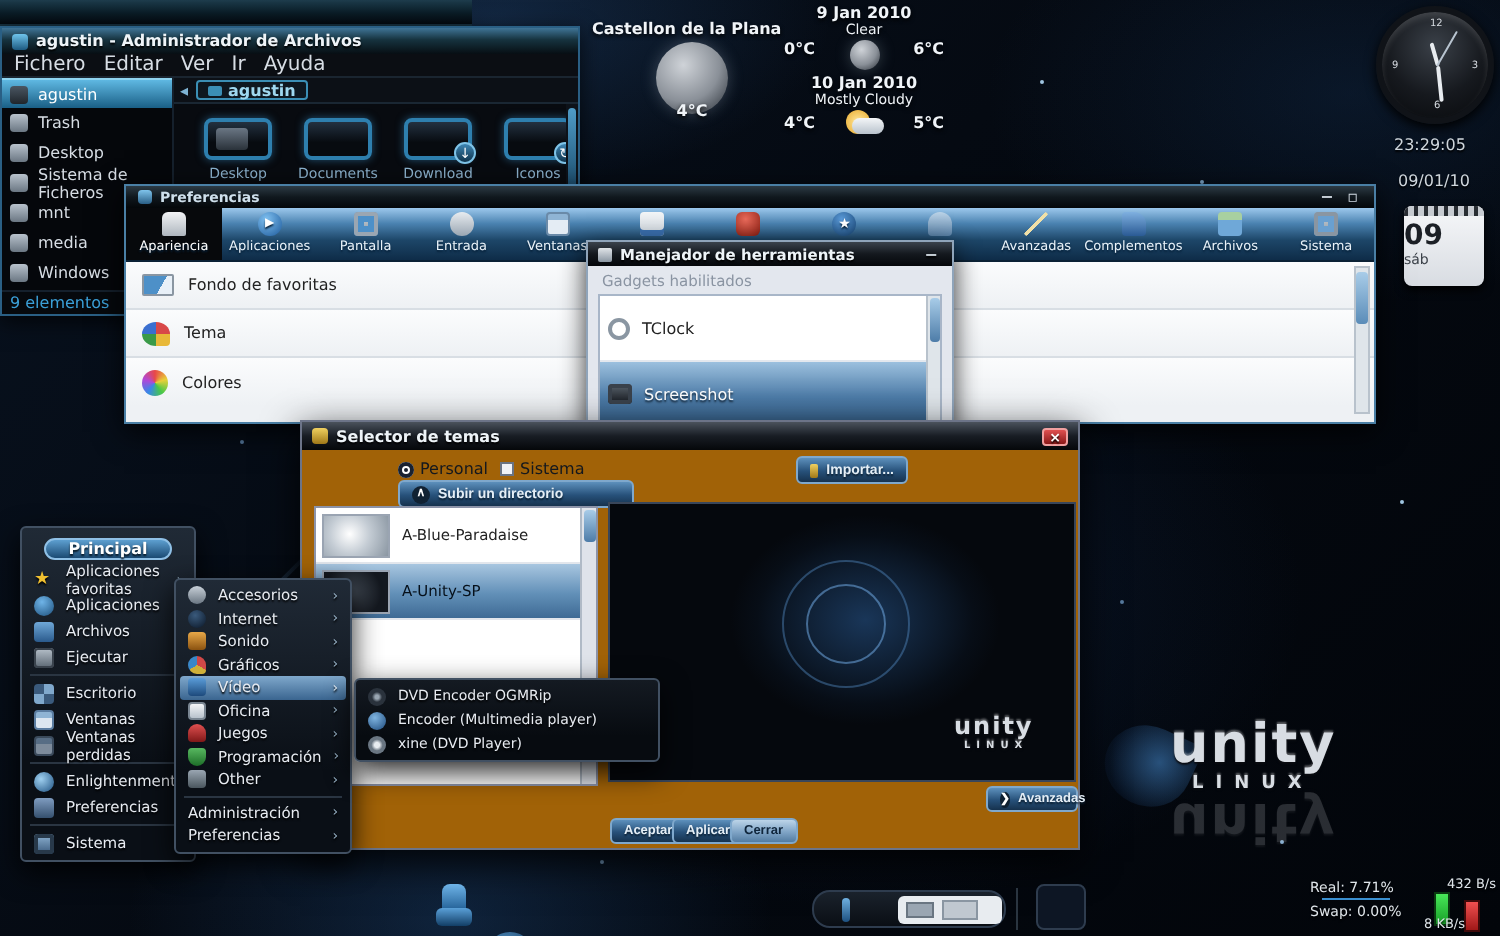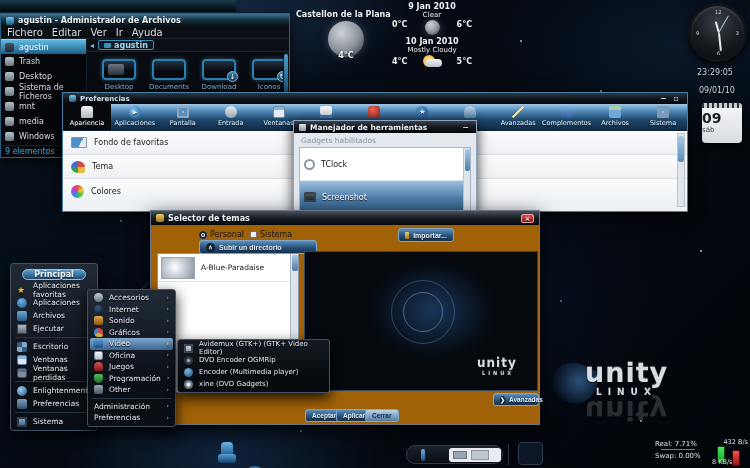--- a/index.html
+++ b/index.html
@@ -378,20 +378,24 @@
   <button class="dbtn abs" style="left:247px;top:17px;width:56px">
     <span style="width:7px;height:7px;border-radius:1px;background:linear-gradient(#f0d060,#a07818)"></span>
     <span>Importar...</span>
   </button>
 
   <div class="tlist" style="left:6px;top:42px">
     <div class="titem">
       <span class="thumb" style="background:radial-gradient(circle at 40% 45%,#ffffff,#c4ccd4 45%,#8a96a2)"></span>
       <span>A-Blue-Paradaise</span>
     </div>
+    <div class="titem sel">
+      <span class="thumb" style="background:radial-gradient(circle at 45% 50%,#3a424c 10%,#14181f 70%)"></span>
+      <span>A-Unity-SP</span>
+    </div>
     <div style="position:absolute;right:0;top:0;width:8px;height:100%;background:#dfe3ea;border-left:1px solid #b0bac6">
       <div style="position:absolute;left:1px;top:1px;width:6px;height:16px;background:linear-gradient(#a8cce8,#4d7ca8);border-radius:2px"></div>
     </div>
   </div>
 
   <div class="preview" style="left:153px;top:40px">
     <div class="ring" style="left:86px;top:28px;width:64px;height:64px"></div>
     <div class="ring" style="left:98px;top:40px;width:40px;height:40px;border-color:rgba(120,180,240,.5)"></div>
     <div class="abs ulogo" style="left:172px;top:104px;font-size:12px">unity</div>
     <div class="abs ulogo" style="left:177px;top:118px;font-size:5px;letter-spacing:3px;text-transform:uppercase">linux</div>
@@ -548,28 +552,24 @@
     <span class="arr">›</span>
   </div>
   <div class="mi" style="height:11.5px">
     <span>Preferencias</span>
     <span class="arr">›</span>
   </div>
 </div>
 
 <div class="abs menu" style="left:177px;top:339px;width:153px;background:linear-gradient(#141a22,#070b10 70%)">
   <div class="mi" style="height:12px;font-size:7px">
-    <span class="micon" style="width:9px;height:9px;background:linear-gradient(#d8dce2,#8a96a2);box-shadow:inset 0 0 0 2px #3a424c"></span>
-    <span>Avidemux (GTK+) (GTK+ Video Editor)</span>
-  </div>
-  <div class="mi" style="height:12px;font-size:7px">
     <span class="micon" style="width:9px;height:9px;border-radius:50%;background:radial-gradient(circle,#9aa6b2 15%,#2a323c 40%)"></span>
     <span>DVD Encoder OGMRip</span>
   </div>
   <div class="mi" style="height:12px;font-size:7px">
     <span class="micon" style="width:9px;height:9px;border-radius:50%;background:radial-gradient(circle at 38% 32%,#7fb4e0,#1d4a7c)"></span>
     <span>Encoder (Multimedia player)</span>
   </div>
   <div class="mi" style="height:12px;font-size:7px">
     <span class="micon" style="width:9px;height:9px;border-radius:50%;background:radial-gradient(circle,#e8ecf0 20%,#6a7682 45%)"></span>
-    <span>xine (DVD Gadgets)</span>
+    <span>xine (DVD Player)</span>
   </div>
 </div>
 
 </body></html>

